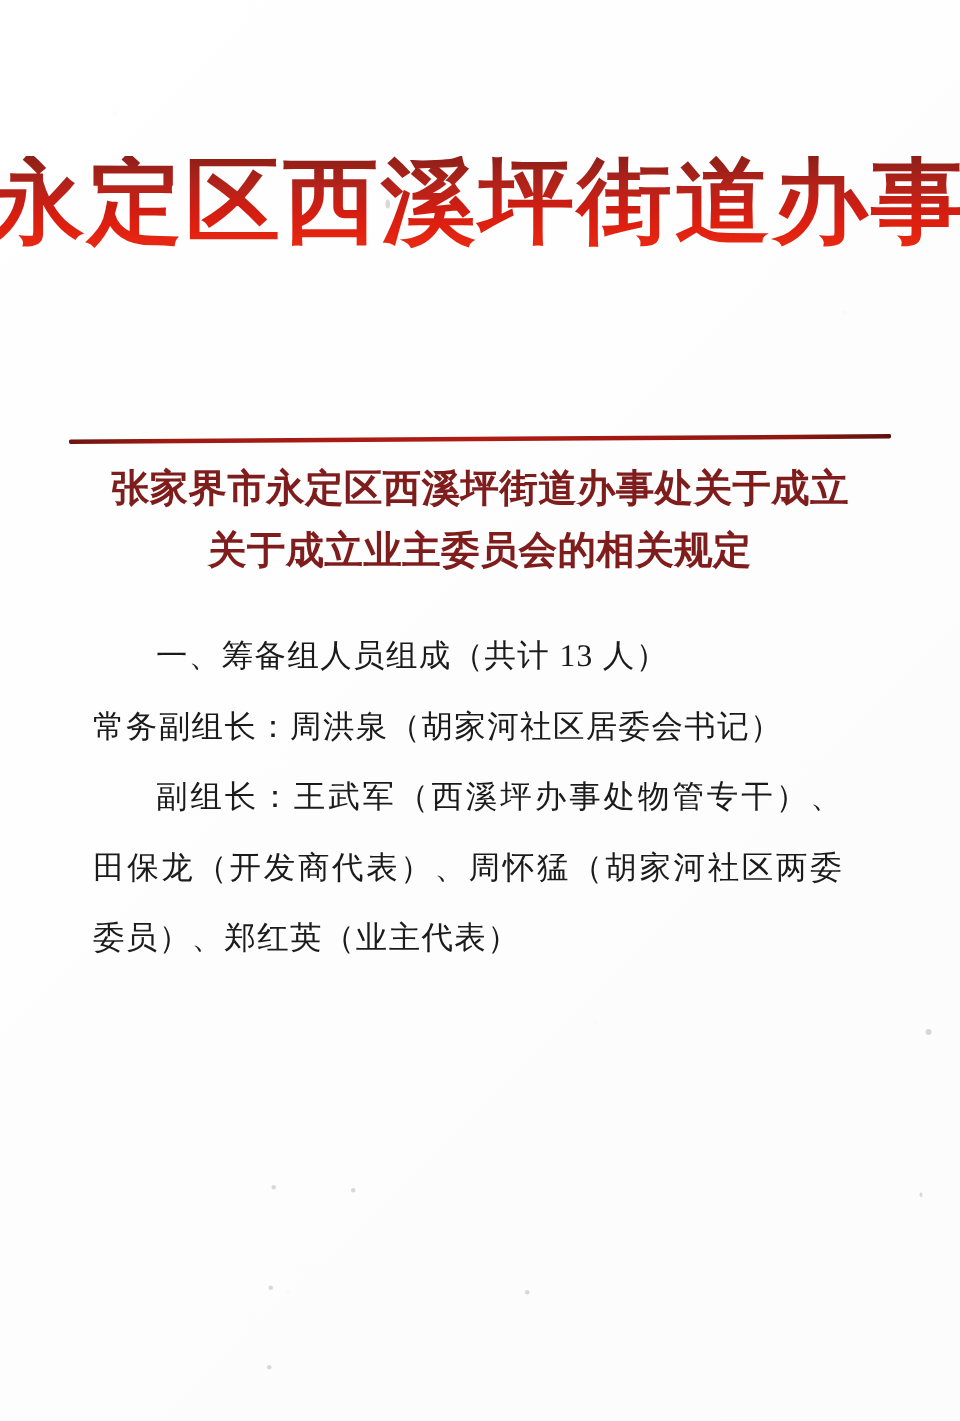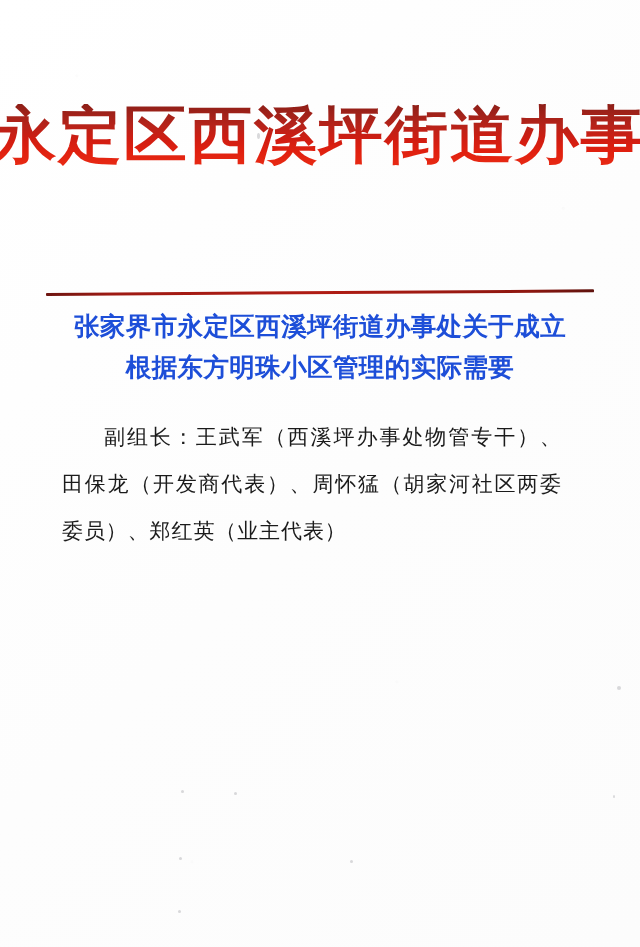--- a/index.html
+++ b/index.html
@@ -101,21 +101,21 @@
   .doc-title {
     position: absolute;
     top: 306px;
     left: 48px;
     width: 544px;
     text-align: center;
     font-family: "DejaVu Sans", "Liberation Sans", sans-serif;
     font-weight: 700;
     font-size: 25.5px;
     line-height: 41px;
-    color: #1d4ed8;
+    color: #7f1d1d;
     letter-spacing: 0.4px;
   }
   .doc-title .tl {
     display: block;
     white-space: nowrap;
   }
 
   
   .body-copy {
     position: absolute;
@@ -163,27 +163,29 @@
   <div class="masthead">
     <span class="masthead-text">永定区西溪坪街道办事处</span>
   </div>
 
   <div class="rule-wrap">
     <div class="rule-line"></div>
   </div>
 
   <div class="doc-title">
     <span class="tl">张家界市永定区西溪坪街道办事处关于成立</span>
-    <span class="tl">根据东方明珠小区管理的实际需要</span>
+    <span class="tl">关于成立业主委员会的相关规定</span>
   </div>
 
   <div class="body-copy">
 
 
 
+    <p class="indent">一、筹备组人员组成（共计 13 人）</p>
 
 
+    <p class="flush">常务副组长：周洪泉（胡家河社区居委会书记）</p>
 
     <p class="indent">副组长：王武军（西溪坪办事处物管专干）、田保龙（开发商代表）、周怀猛（胡家河社区两委委员）、郑红英（业主代表）</p>
 
   </div>
 
 </div>
 
 </body></html>

